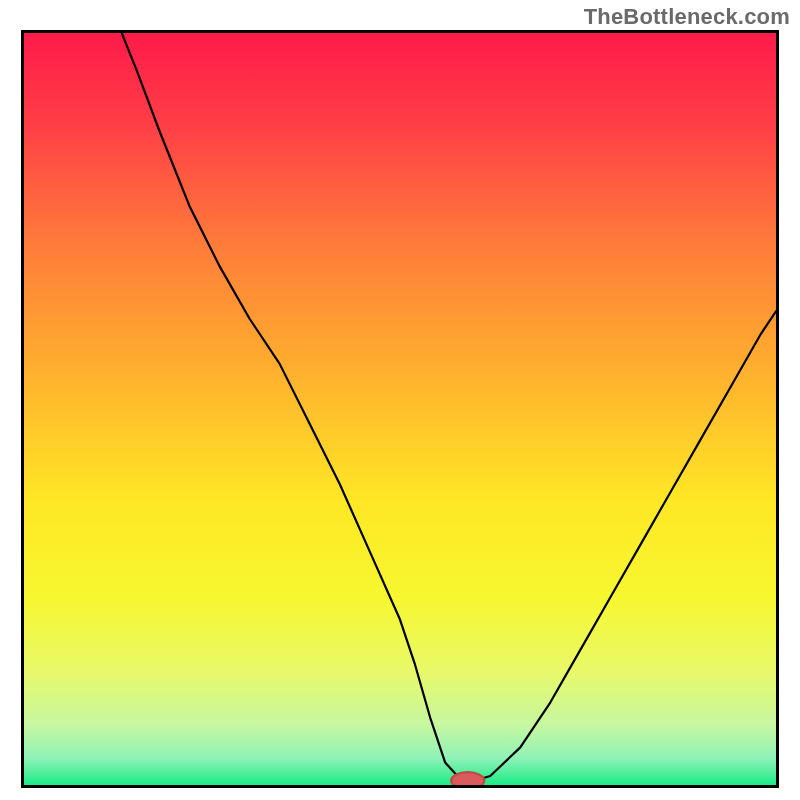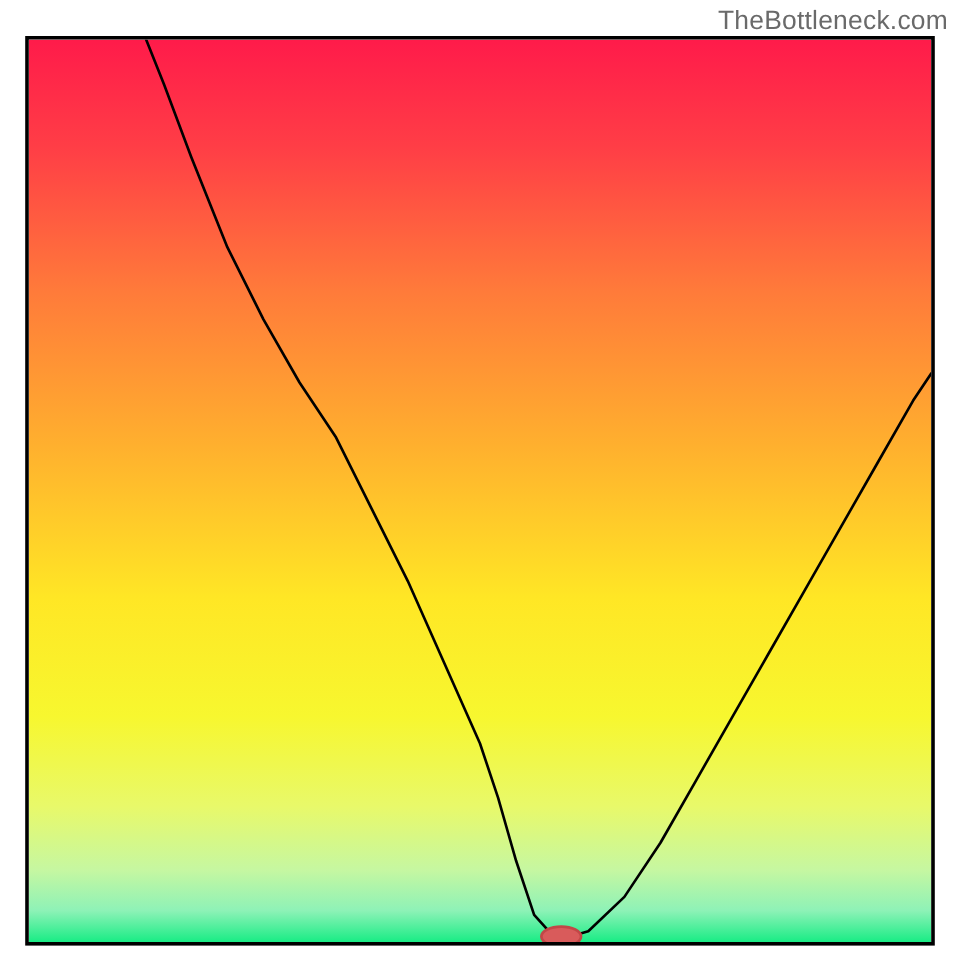--- a/index.html
+++ b/index.html
@@ -14,21 +14,21 @@
     position: relative;
     width: 800px;
     height: 800px;
   }
   .watermark {
     position: absolute;
     top: 4px;
     right: 10px;
     font-family: Arial, Helvetica, sans-serif;
     font-size: 22px;
-    font-weight: normal;
+    font-weight: bold;
     color: #6a6a6a;
     z-index: 10;
     letter-spacing: 0.2px;
   }
   .plot-frame {
     position: absolute;
     left: 21px;
     top: 30px;
     width: 758px;
     height: 758px;

